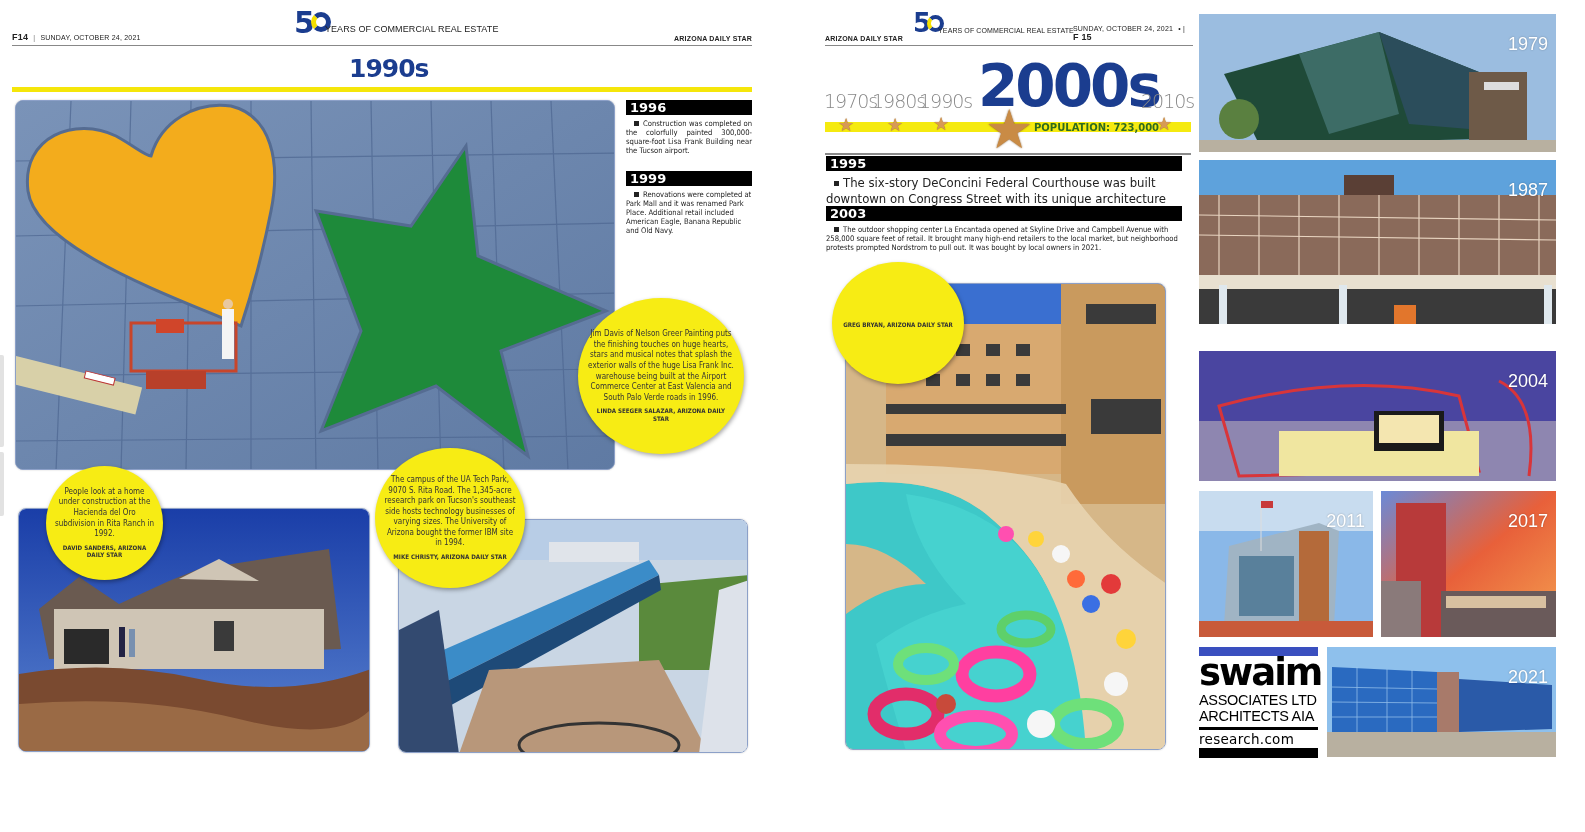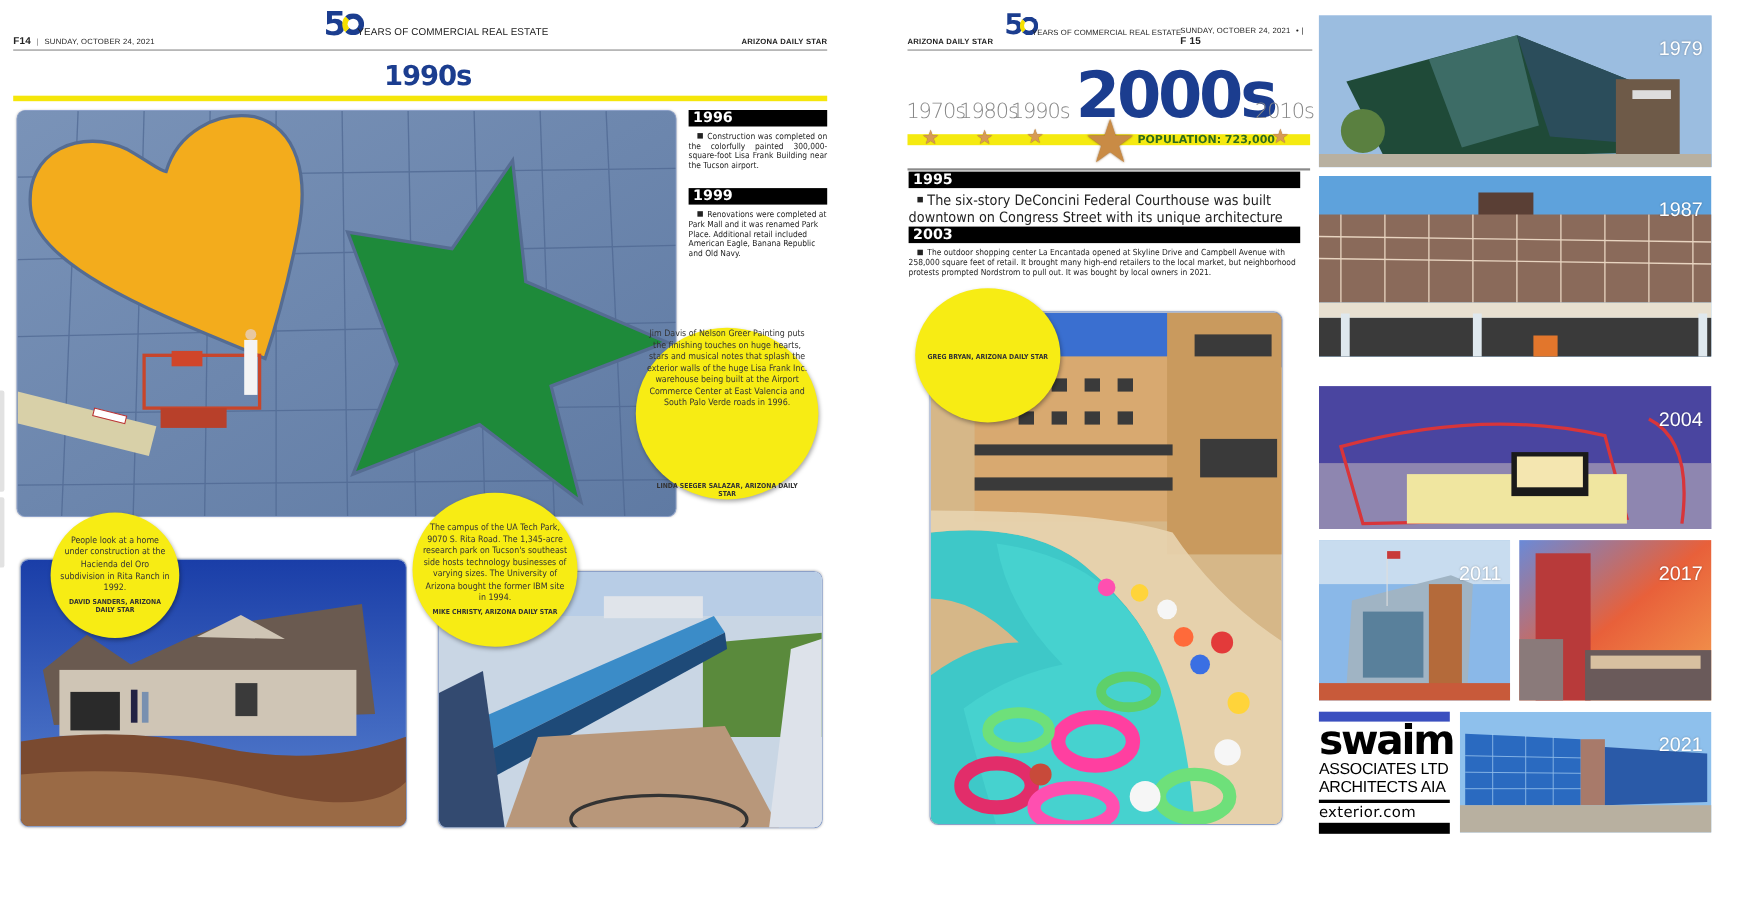--- a/index.html
+++ b/index.html
@@ -118,21 +118,21 @@
 
   <div class="yr-bar" style="left:626px;top:100px;width:126px;height:15px;font-size:13px;line-height:15px;">1996</div>
   <div class="yr-text" style="left:626px;top:119px;width:126px;font-size:7.6px;text-align:justify;">
     <span class="bullet"></span><span>Construction was completed on the colorfully painted 300,000-square-foot Lisa Frank Building near the Tucson airport.</span>
   </div>
   <div class="yr-bar" style="left:626px;top:171px;width:126px;height:15px;font-size:13px;line-height:15px;">1999</div>
   <div class="yr-text" style="left:626px;top:190px;width:126px;font-size:7.6px;">
     <span class="bullet"></span><span>Renovations were completed at Park Mall and it was renamed Park Place. Additional retail included American Eagle, Banana Republic and Old Navy.</span>
   </div>
 
-  <div class="bubble" style="left:578px;top:298px;width:166px;height:156px;padding:0 10px;justify-content:space-between;">
+  <div class="bubble" style="left:578px;top:298px;width:166px;height:156px;padding:0 10px;">
     <div class="cap">Jim Davis of Nelson Greer Painting puts the finishing touches on huge hearts, stars and musical notes that splash the exterior walls of the huge Lisa Frank Inc. warehouse being built at the Airport Commerce Center at East Valencia and South Palo Verde roads in 1996.</div>
     <div class="credit">LINDA SEEGER SALAZAR, ARIZONA DAILY STAR</div>
   </div>
 
   <div class="photo" style="left:18px;top:508px;width:352px;height:244px;">
     <svg width="352" height="244" viewBox="0 0 352 244">
       <defs>
         <linearGradient id="sky1" x1="0" y1="0" x2="0" y2="1">
           <stop offset="0" stop-color="#1a3ea8"></stop>
           <stop offset="1" stop-color="#5a83d0"></stop>
@@ -355,21 +355,21 @@
     </svg>
     <div class="gyear">2017</div>
   </div>
 
   <div class="swaim" style="left:1199px;top:647px;width:119px;height:110px;">
     <div class="topbar"></div>
     <div class="word">swaim</div>
     <div class="l1" style="top:45px;">ASSOCIATES LTD</div>
     <div class="l2" style="top:61px;">ARCHITECTS AIA</div>
     <div class="rule" style="top:80px;"></div>
-    <div class="url" style="top:84px;">exterior.com</div>
+    <div class="url" style="top:84px;">research.com</div>
     <div class="botbar" style="top:101px;"></div>
   </div>
 
   <div class="gphoto" style="left:1327px;top:647px;width:229px;height:110px;">
     <svg width="229" height="110" viewBox="0 0 229 110">
       <rect width="229" height="110" fill="#8ec0ec"></rect>
       <polygon points="5,20 110,25 110,85 5,85" fill="#2a6ac0"></polygon>
       <rect x="110" y="25" width="22" height="60" fill="#a87a6a"></rect>
       <polygon points="132,32 225,38 225,82 132,85" fill="#2a5aa8"></polygon>
       <g stroke="#a8d0f4" stroke-width="0.8" opacity="0.8">

